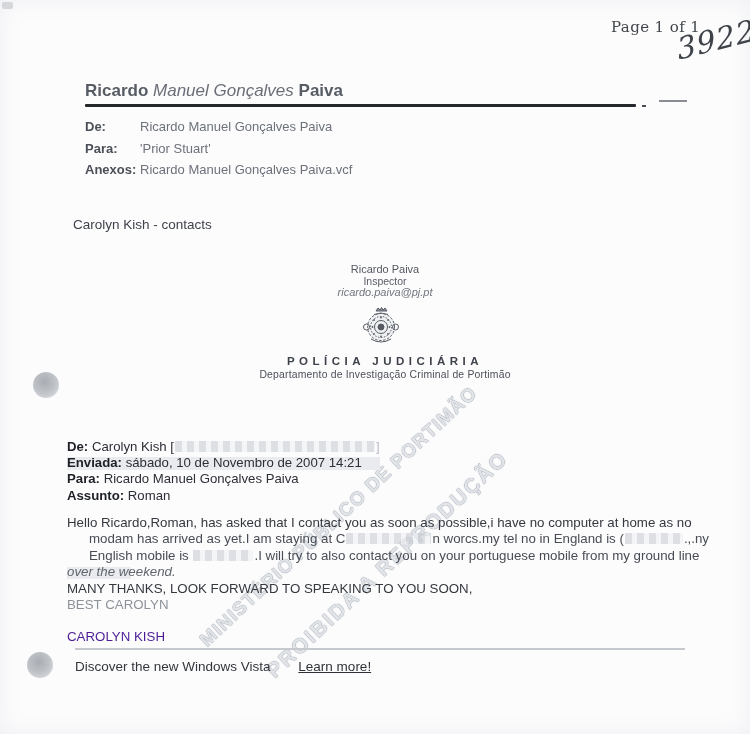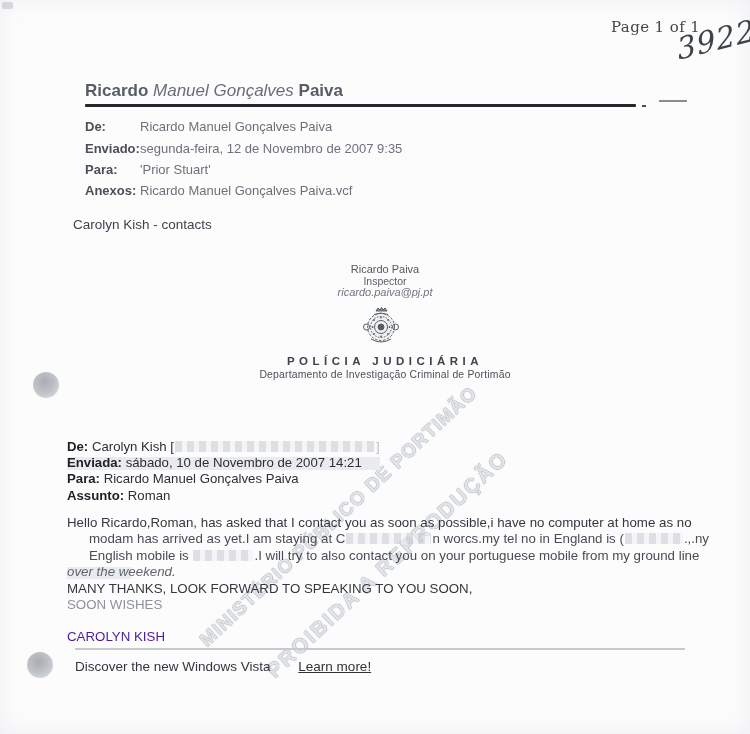--- a/index.html
+++ b/index.html
@@ -85,24 +85,20 @@
   <div class="rule-main"></div>
   <div class="rule-dot"></div>
   <div class="rule-dash"></div>
 
   <div class="fields">
     <div class="f-row">
       <span class="f-label">De:</span>
       <span class="f-value">Ricardo Manuel Gonçalves Paiva</span>
     </div>
     <div class="f-row">
-      <span class="f-label">Enviado:</span>
-      <span class="f-value">segunda-feira, 12 de Novembro de 2007 9:35</span>
-    </div>
-    <div class="f-row">
       <span class="f-label">Para:</span>
       <span class="f-value">'Prior Stuart'</span>
     </div>
     <div class="f-row">
       <span class="f-label">Anexos:</span>
       <span class="f-value">Ricardo Manuel Gonçalves Paiva.vcf</span>
     </div>
   </div>
 
   <div class="note">Carolyn Kish - contacts</div>
@@ -151,21 +147,21 @@
     <div><span class="sb">Para:</span><span> Ricardo Manuel Gonçalves Paiva</span></div>
     <div><span class="sb">Assunto:</span><span> Roman</span></div>
   </div>
 
   <div class="inner-body">
     <div class="tone-dark"><span>Hello Ricardo,Roman, has asked that I contact you as soon as possible,i have no computer at home as no</span></div>
     <div class="tone-mid"><span>modam has arrived as yet.I am staying at C</span><span class="sr" style="width: 85px;"></span><span>n worcs.my tel no in England is (</span><span class="sr" style="width: 58px;"></span><span>.,.ny</span></div>
     <div class="tone-mid"><span>English mobile is </span><span class="sr" style="width: 60px;"></span><span>.I will try to also contact you on your portuguese mobile from my ground line</span></div>
     <div class="tone-soft band-small"><span>over the weekend.</span></div>
     <div class="tone-dark"><span>MANY THANKS, LOOK FORWARD TO SPEAKING TO YOU SOON,</span></div>
-    <div class="tone-faded"><span>SOON WISHES</span></div>
+    <div class="tone-faded"><span>BEST CAROLYN</span></div>
     <div class="tone-faded2"><span>CAROLYN KISH</span></div>
   </div>
 
   <div class="foot-rule"></div>
   <div class="footer">
     <span>Discover the new Windows Vista </span><a>Learn more!</a>
   </div>
 
 </div>
 

